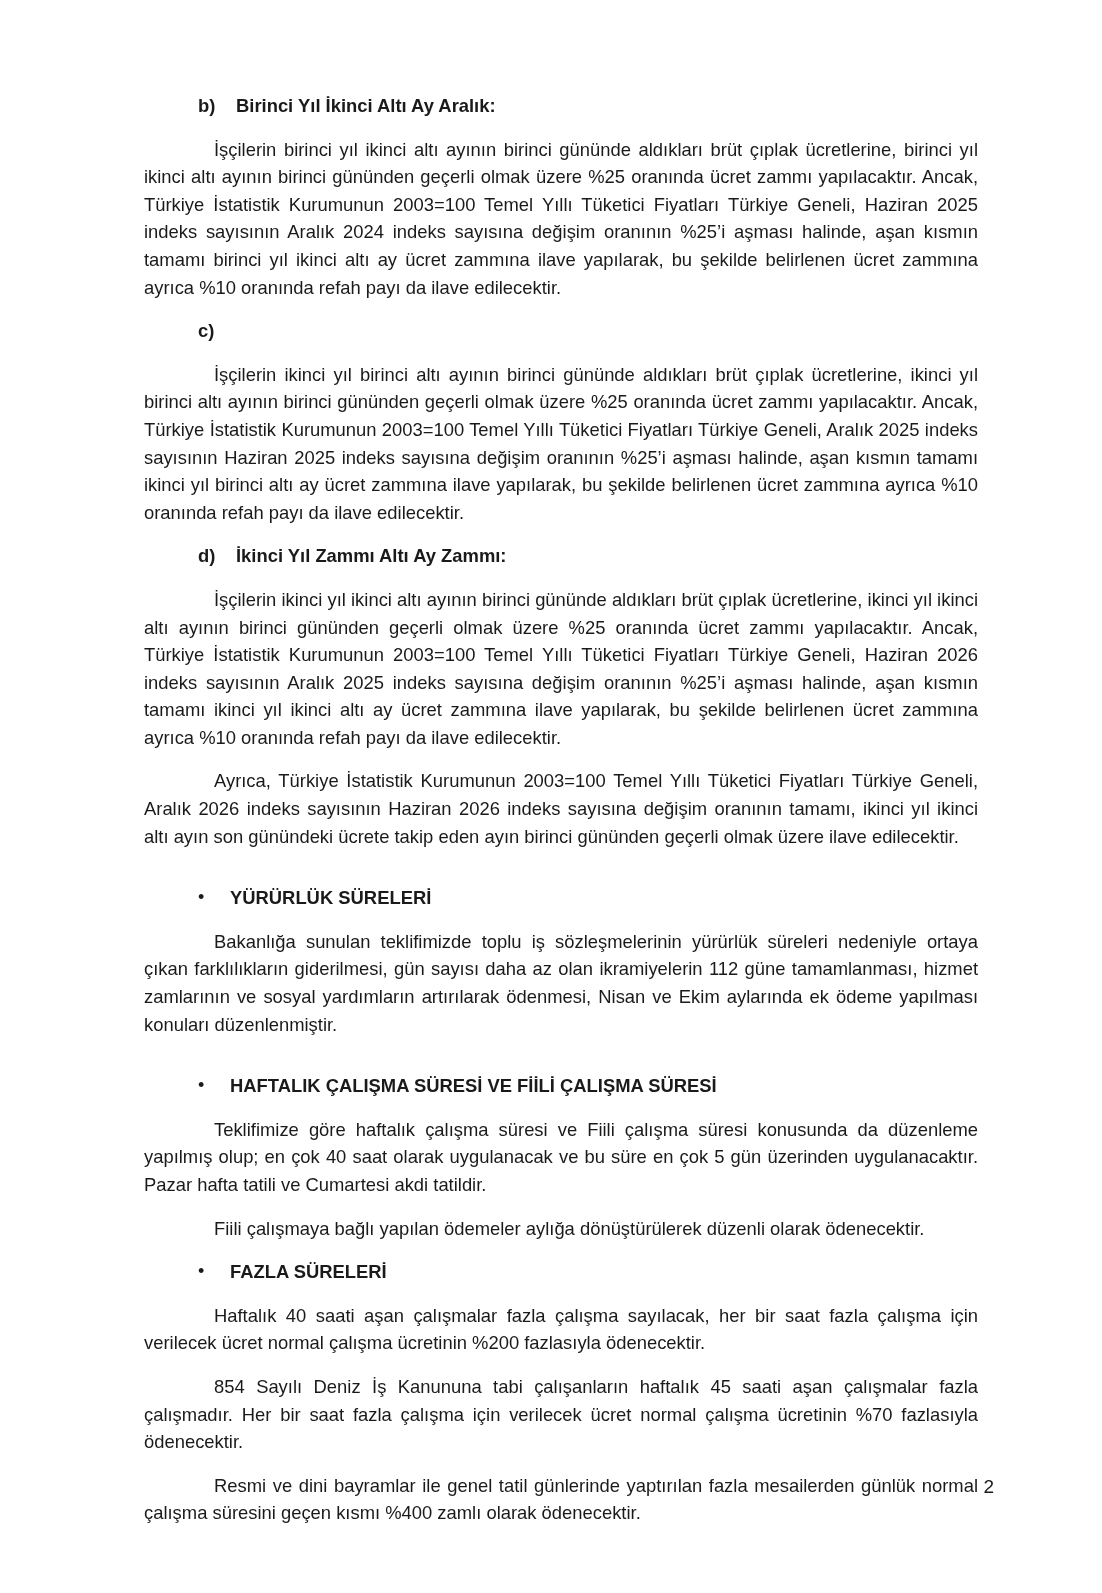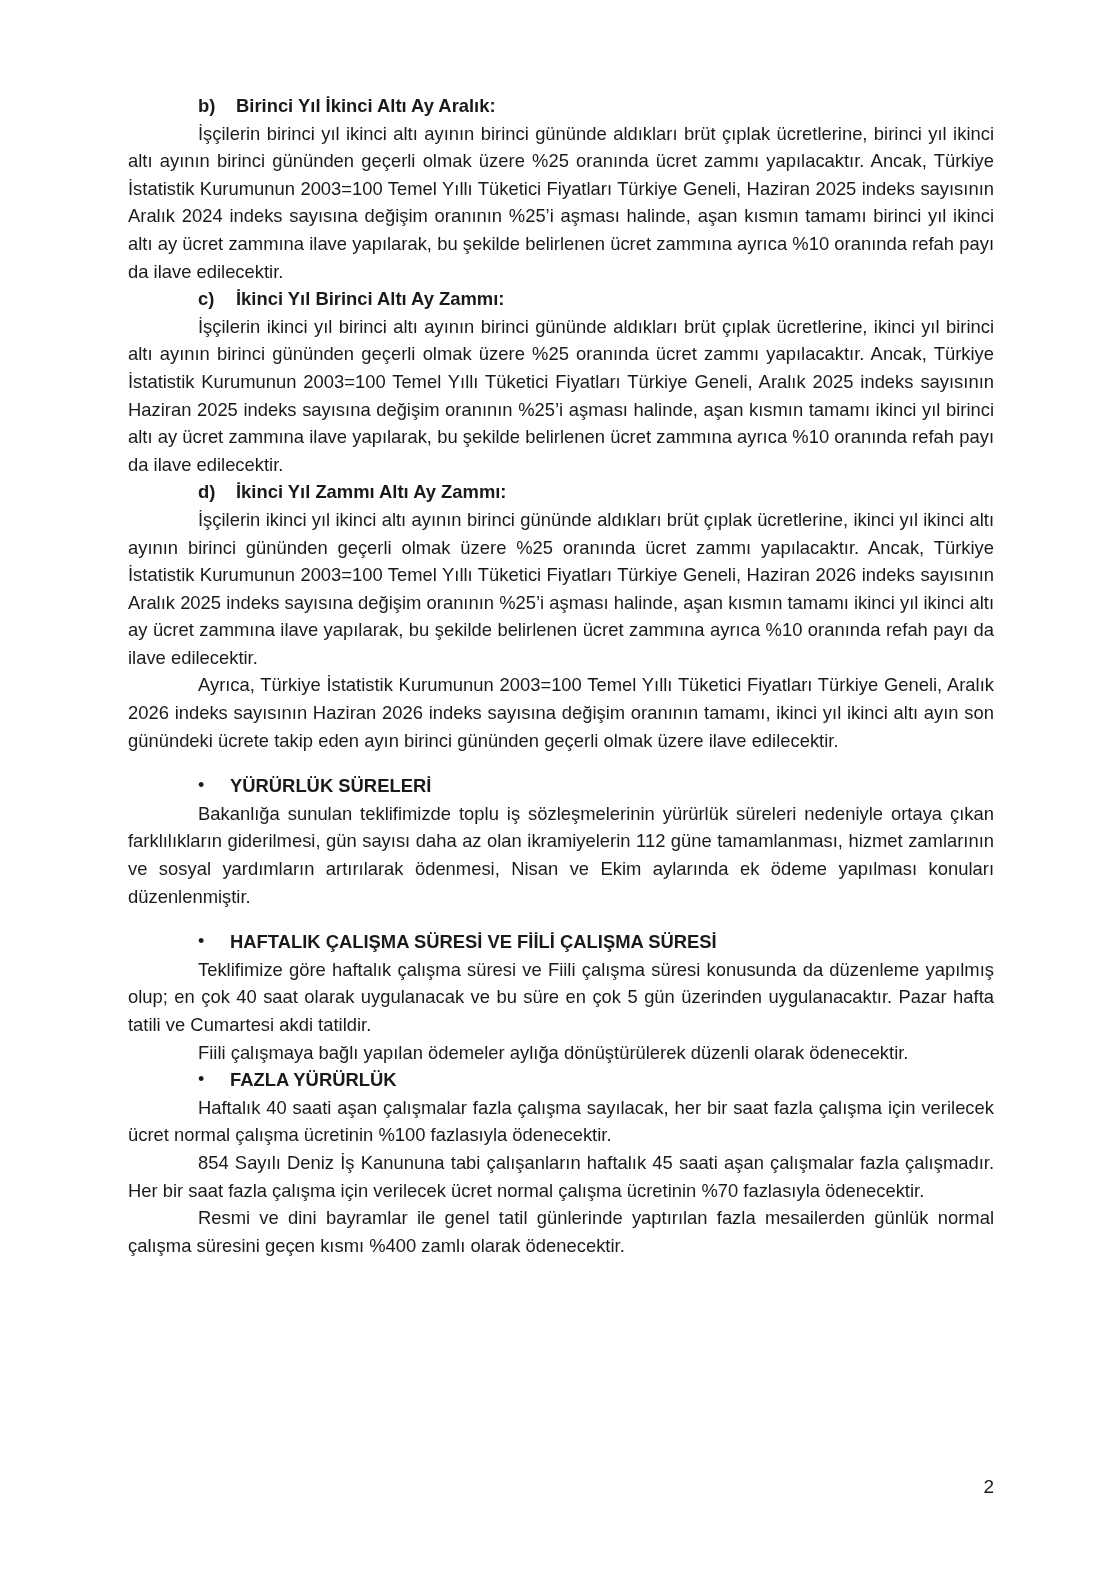--- a/index.html
+++ b/index.html
@@ -3,21 +3,21 @@
 <meta charset="utf-8">
 <style>
   html, body { margin: 0; padding: 0; background: #ffffff; }
   body {
     width: 1102px; height: 1593px; position: relative; overflow: hidden;
     font-family: "Liberation Sans", sans-serif; color: #1a1a1a;
   }
   .page { position: absolute; left: 128px; top: 92px; width: 866px; }
   .p {
     font-size: 18.4px; line-height: 27.6px; text-align: justify;
-    margin: 0; text-indent: 70px;
+    margin: 16px; text-indent: 70px;
   }
   .p.last-left { text-align-last: left; }
   .sub-heading {
     font-size: 18.4px; line-height: 27.6px; font-weight: bold;
     margin: 0; padding-left: 70px; display: flex;
   }
   .sub-heading .marker { width: 38px; flex: none; }
   .bullet-heading {
     font-size: 18.4px; line-height: 27.6px; font-weight: bold;
     margin: 0; padding-left: 70px; display: flex; align-items: center;
@@ -37,21 +37,20 @@
 <div class="page">
 
   <div class="sub-heading">
     <span class="marker">b)</span>
     <span>Birinci Yıl İkinci Altı Ay Aralık:</span>
   </div>
   <p class="p last-left">İşçilerin birinci yıl ikinci altı ayının birinci gününde aldıkları brüt çıplak ücretlerine, birinci yıl ikinci altı ayının birinci gününden geçerli olmak üzere %25 oranında ücret zammı yapılacaktır. Ancak, Türkiye İstatistik Kurumunun 2003=100 Temel Yıllı Tüketici Fiyatları Türkiye Geneli, Haziran 2025 indeks sayısının Aralık 2024 indeks sayısına değişim oranının %25’i aşması halinde, aşan kısmın tamamı birinci yıl ikinci altı ay ücret zammına ilave yapılarak, bu şekilde belirlenen ücret zammına ayrıca %10 oranında refah payı da ilave edilecektir.</p>
 
   <div class="sub-heading">
     <span class="marker">c)</span>
-    <span>İkinci Yıl Birinci Altı Ay Zammı:</span>
   </div>
   <p class="p last-left">İşçilerin ikinci yıl birinci altı ayının birinci gününde aldıkları brüt çıplak ücretlerine, ikinci yıl birinci altı ayının birinci gününden geçerli olmak üzere %25 oranında ücret zammı yapılacaktır. Ancak, Türkiye İstatistik Kurumunun 2003=100 Temel Yıllı Tüketici Fiyatları Türkiye Geneli, Aralık 2025 indeks sayısının Haziran 2025 indeks sayısına değişim oranının %25’i aşması halinde, aşan kısmın tamamı ikinci yıl birinci altı ay ücret zammına ilave yapılarak, bu şekilde belirlenen ücret zammına ayrıca %10 oranında refah payı da ilave edilecektir.</p>
 
   <div class="sub-heading">
     <span class="marker">d)</span>
     <span>İkinci Yıl Zammı Altı Ay Zammı:</span>
   </div>
   <p class="p last-left">İşçilerin ikinci yıl ikinci altı ayının birinci gününde aldıkları brüt çıplak ücretlerine, ikinci yıl ikinci altı ayının birinci gününden geçerli olmak üzere %25 oranında ücret zammı yapılacaktır. Ancak, Türkiye İstatistik Kurumunun 2003=100 Temel Yıllı Tüketici Fiyatları Türkiye Geneli, Haziran 2026 indeks sayısının Aralık 2025 indeks sayısına değişim oranının %25’i aşması halinde, aşan kısmın tamamı ikinci yıl ikinci altı ay ücret zammına ilave yapılarak, bu şekilde belirlenen ücret zammına ayrıca %10 oranında refah payı da ilave edilecektir.</p>
   <p class="p last-left">Ayrıca, Türkiye İstatistik Kurumunun 2003=100 Temel Yıllı Tüketici Fiyatları Türkiye Geneli, Aralık 2026 indeks sayısının Haziran 2026 indeks sayısına değişim oranının tamamı, ikinci yıl ikinci altı ayın son günündeki ücrete takip eden ayın birinci gününden geçerli olmak üzere ilave edilecektir.</p>
 
@@ -67,20 +66,20 @@
 
   <div class="bullet-heading">
     <span class="dot">•</span>
     <span>HAFTALIK ÇALIŞMA SÜRESİ VE FİİLİ ÇALIŞMA SÜRESİ</span>
   </div>
   <p class="p last-left">Teklifimize göre haftalık çalışma süresi ve Fiili çalışma süresi konusunda da düzenleme yapılmış olup; en çok 40 saat olarak uygulanacak ve bu süre en çok 5 gün üzerinden uygulanacaktır. Pazar hafta tatili ve Cumartesi akdi tatildir.</p>
   <p class="p last-left">Fiili çalışmaya bağlı yapılan ödemeler aylığa dönüştürülerek düzenli olarak ödenecektir.</p>
 
   <div class="bullet-heading">
     <span class="dot">•</span>
-    <span>FAZLA YÜRÜRLÜK</span>
+    <span>FAZLA SÜRELERİ</span>
   </div>
-  <p class="p last-left">Haftalık 40 saati aşan çalışmalar fazla çalışma sayılacak, her bir saat fazla çalışma için verilecek ücret normal çalışma ücretinin %100 fazlasıyla ödenecektir.</p>
+  <p class="p last-left">Haftalık 40 saati aşan çalışmalar fazla çalışma sayılacak, her bir saat fazla çalışma için verilecek ücret normal çalışma ücretinin %200 fazlasıyla ödenecektir.</p>
   <p class="p last-left">854 Sayılı Deniz İş Kanununa tabi çalışanların haftalık 45 saati aşan çalışmalar fazla çalışmadır. Her bir saat fazla çalışma için verilecek ücret normal çalışma ücretinin %70 fazlasıyla ödenecektir.</p>
   <p class="p last-left">Resmi ve dini bayramlar ile genel tatil günlerinde yaptırılan fazla mesailerden günlük normal çalışma süresini geçen kısmı %400 zamlı olarak ödenecektir.</p>
 </div>
 
 <div class="page-number">2</div>
 
 </body></html>

